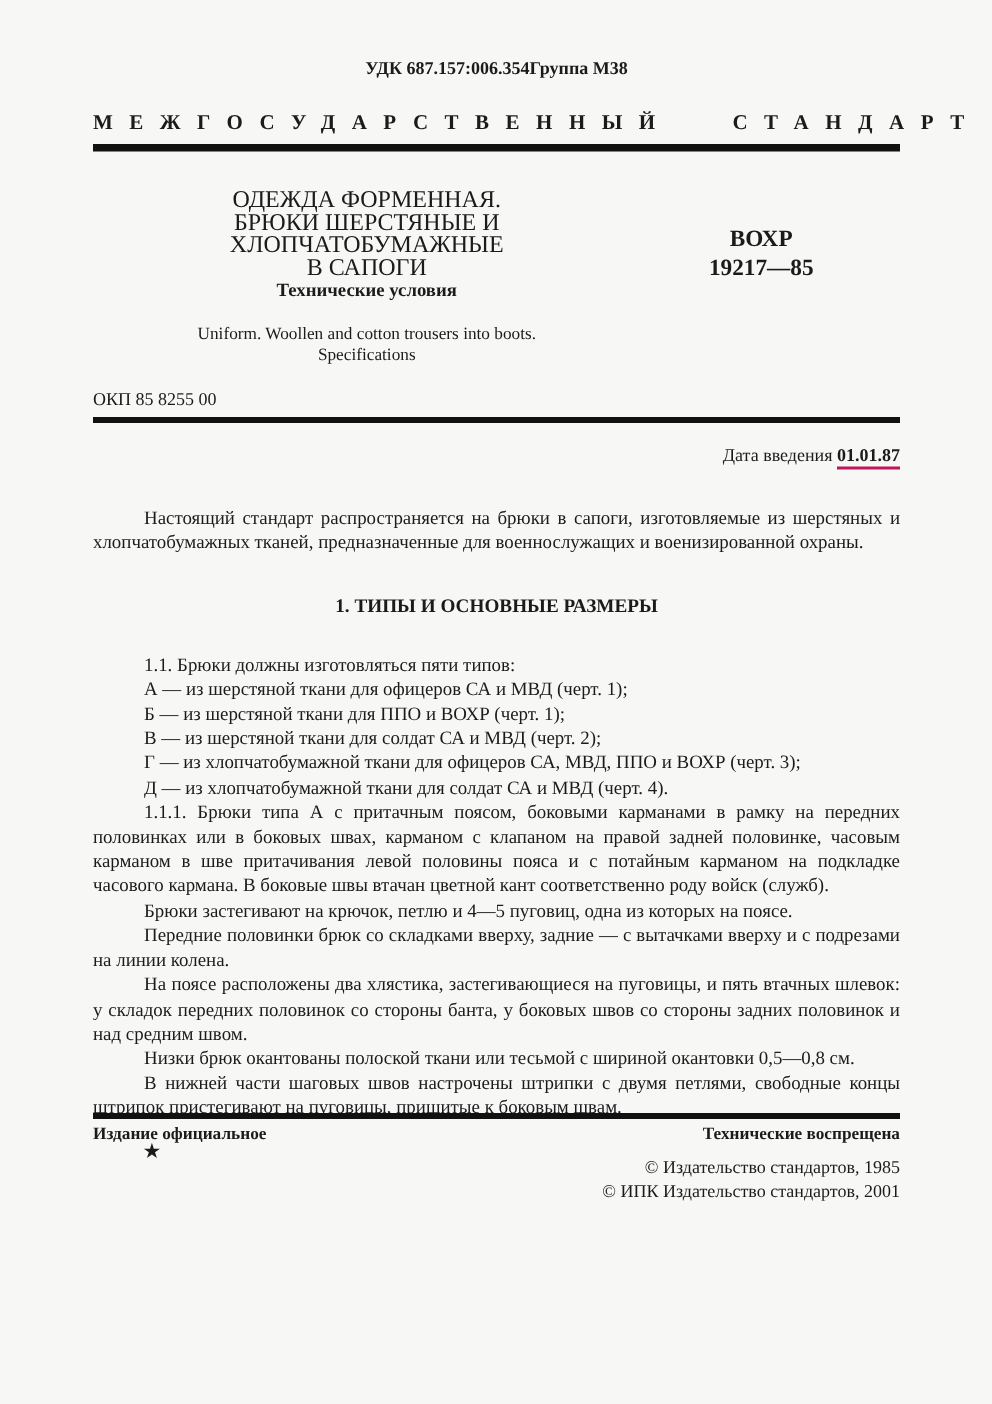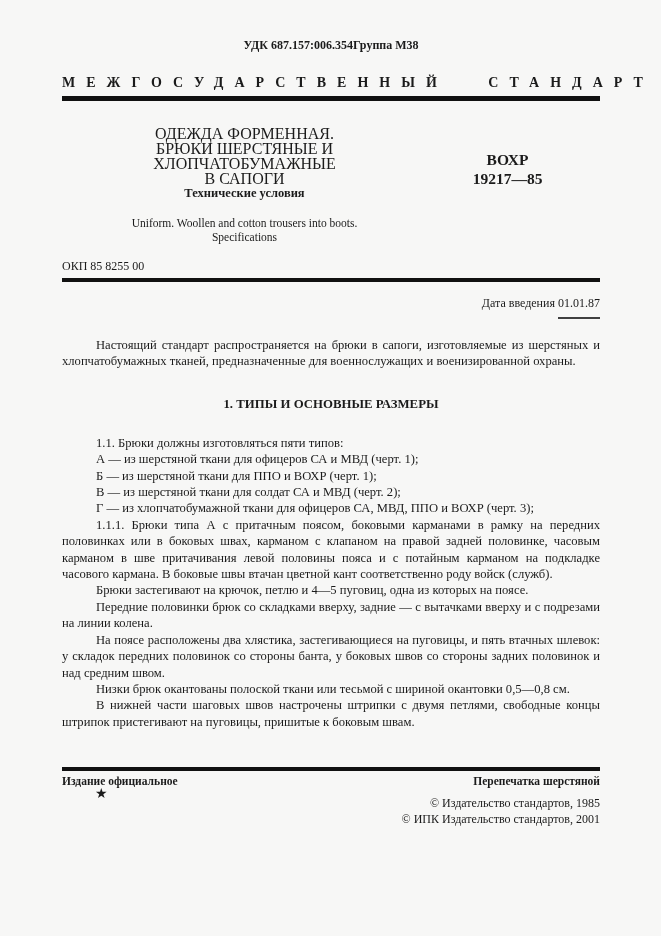--- a/index.html
+++ b/index.html
@@ -72,43 +72,43 @@
     font-weight: bold;
     line-height: 19px;
   }
   .okp { margin-top: 15px; font-size: 12px; }
   .date-row {
     margin-top: 14px;
     text-align: right;
     font-size: 12px;
   }
   .date-value {
-    font-weight: normal;
-    border-bottom: 2px solid #404040;
-    padding-bottom: 7px;
+    font-weight: bold;
+    border-bottom: 2px solid #be185d;
+    padding-bottom: 1px;
   }
   .body-text { margin-top: 26px; }
   .para {
     font-size: 12.6px;
     line-height: 16.4px;
     text-align: justify;
     text-indent: 34px;
   }
   .section-heading {
     margin-top: 27px;
     margin-bottom: 23px;
     text-align: center;
     font-size: 12.8px;
     font-weight: bold;
   }
   .footer {
     position: absolute;
     left: 62px;
     right: 61px;
-    top: 767px;
+    top: 742px;
   }
   .footer-row {
     display: flex;
     justify-content: space-between;
     align-items: baseline;
     margin-top: 4px;
     font-size: 11.5px;
     font-weight: bold;
   }
   .footer-star {
@@ -174,40 +174,41 @@
         <p class="para">1.1. Брюки должны изготовляться пяти типов:</p>
 
         <p class="para">А — из шерстяной ткани для офицеров СА и МВД (черт. 1);</p>
 
         <p class="para">Б — из шерстяной ткани для ППО и ВОХР (черт. 1);</p>
 
         <p class="para">В — из шерстяной ткани для солдат СА и МВД (черт. 2);</p>
 
         <p class="para">Г — из хлопчатобумажной ткани для офицеров СА, МВД, ППО и ВОХР (черт. 3);</p>
 
+        <p class="para">Д — из хлопчатобумажной ткани для солдат СА и МВД (черт. 4).</p>
 
         <p class="para">1.1.1. Брюки типа А с притачным поясом, боковыми карманами в рамку на передних половинках или в боковых швах, карманом с клапаном на правой задней половинке, часовым карманом в шве притачивания левой половины пояса и с потайным карманом на подкладке часового кармана. В боковые швы втачан цветной кант соответственно роду войск (служб).</p>
 
         <p class="para">Брюки застегивают на крючок, петлю и 4—5 пуговиц, одна из которых на поясе.</p>
 
         <p class="para">Передние половинки брюк со складками вверху, задние — с вытачками вверху и с подрезами на линии колена.</p>
 
         <p class="para">На поясе расположены два хлястика, застегивающиеся на пуговицы, и пять втачных шлевок: у складок передних половинок со стороны банта, у боковых швов со стороны задних половинок и над средним швом.</p>
 
         <p class="para">Низки брюк окантованы полоской ткани или тесьмой с шириной окантовки 0,5—0,8 см.</p>
 
         <p class="para">В нижней части шаговых швов настрочены штрипки с двумя петлями, свободные концы штрипок пристегивают на пуговицы, пришитые к боковым швам.</p>
       </div>
   </div>
 
   <div class="footer">
     <div class="rule-footer"></div>
     <div class="footer-row">
       <span>Издание официальное</span>
-      <span>Перепечатка шерстяной</span>
+      <span>Технические воспрещена</span>
     </div>
     <div class="footer-star">★</div>
     <div class="copyright">
       <div>© Издательство стандартов, 1985</div>
       <div>© ИПК Издательство стандартов, 2001</div>
     </div>
   </div>
 
 </div>
 

